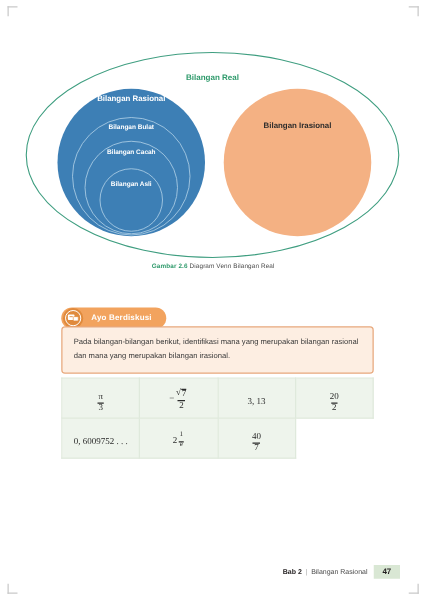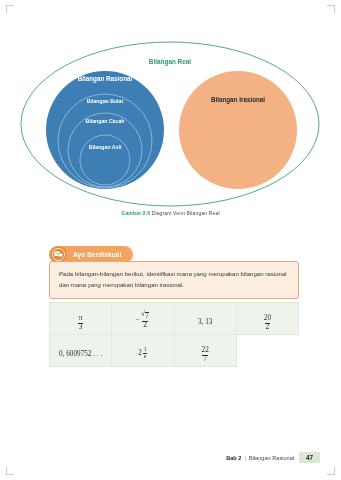--- a/index.html
+++ b/index.html
@@ -315,21 +315,21 @@
                 <span class="frac">
                   <span class="num">1</span>
                   <span class="den">e</span>
                 </span>
               </span>
             </span>
           </td>
           <td>
             <span class="cellnum">
               <span class="frac">
-                <span class="num">22</span>
+                <span class="num">40</span>
                 <span class="den">7</span>
               </span>
             </span>
           </td>
           <td class="empty"></td>
         </tr>
       </tbody>
     </table>
   </div>
 

